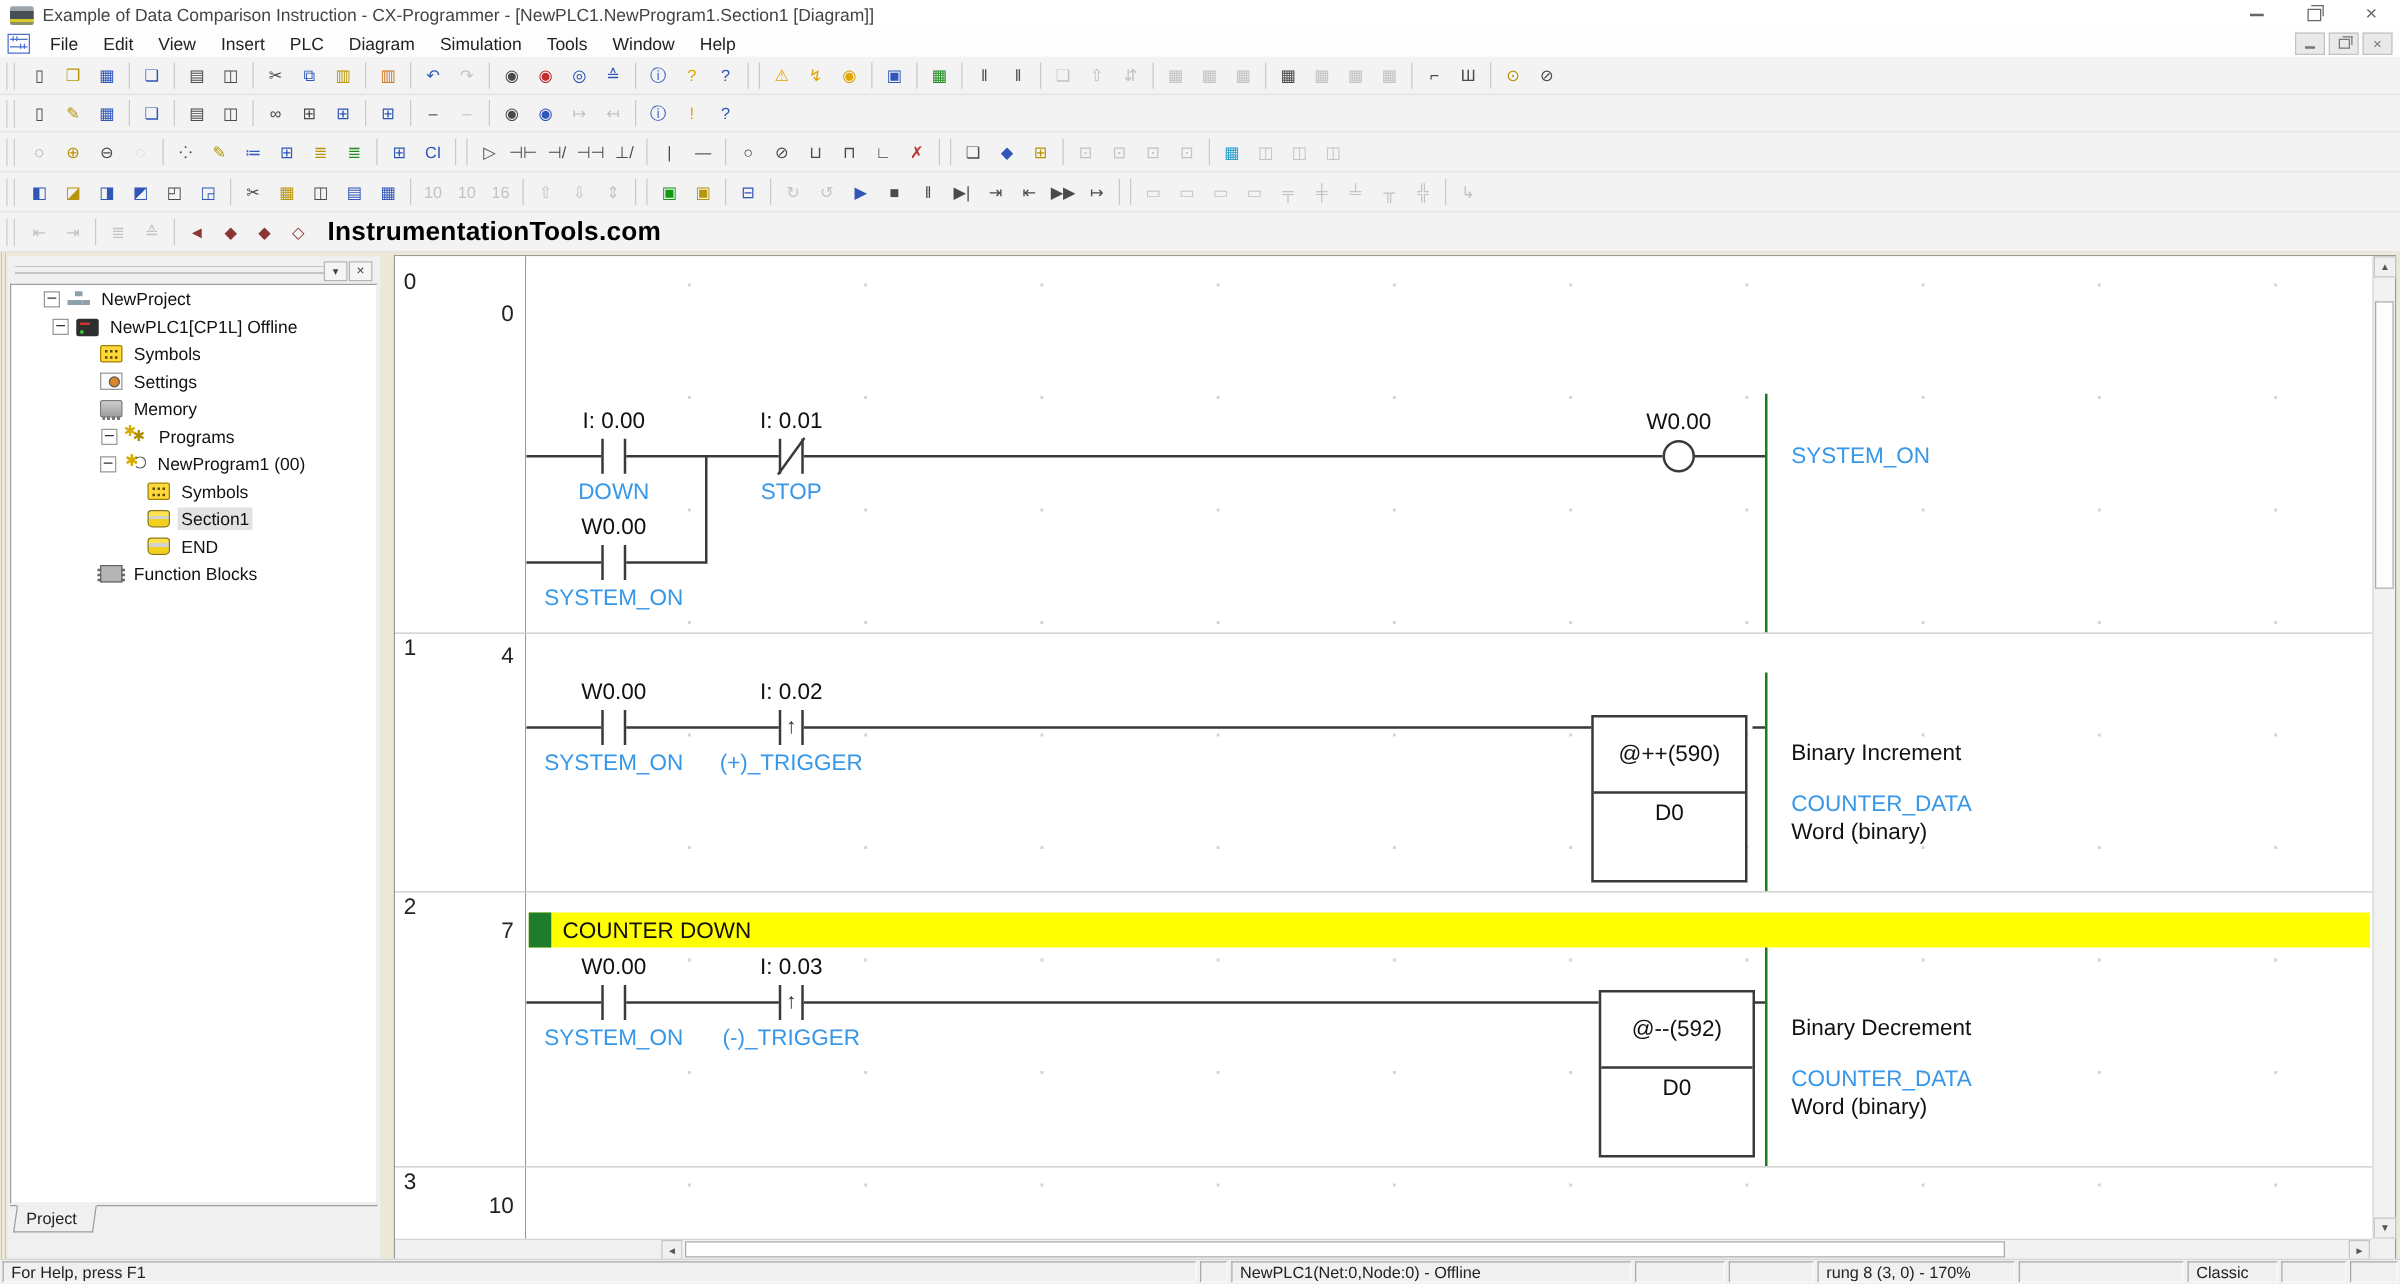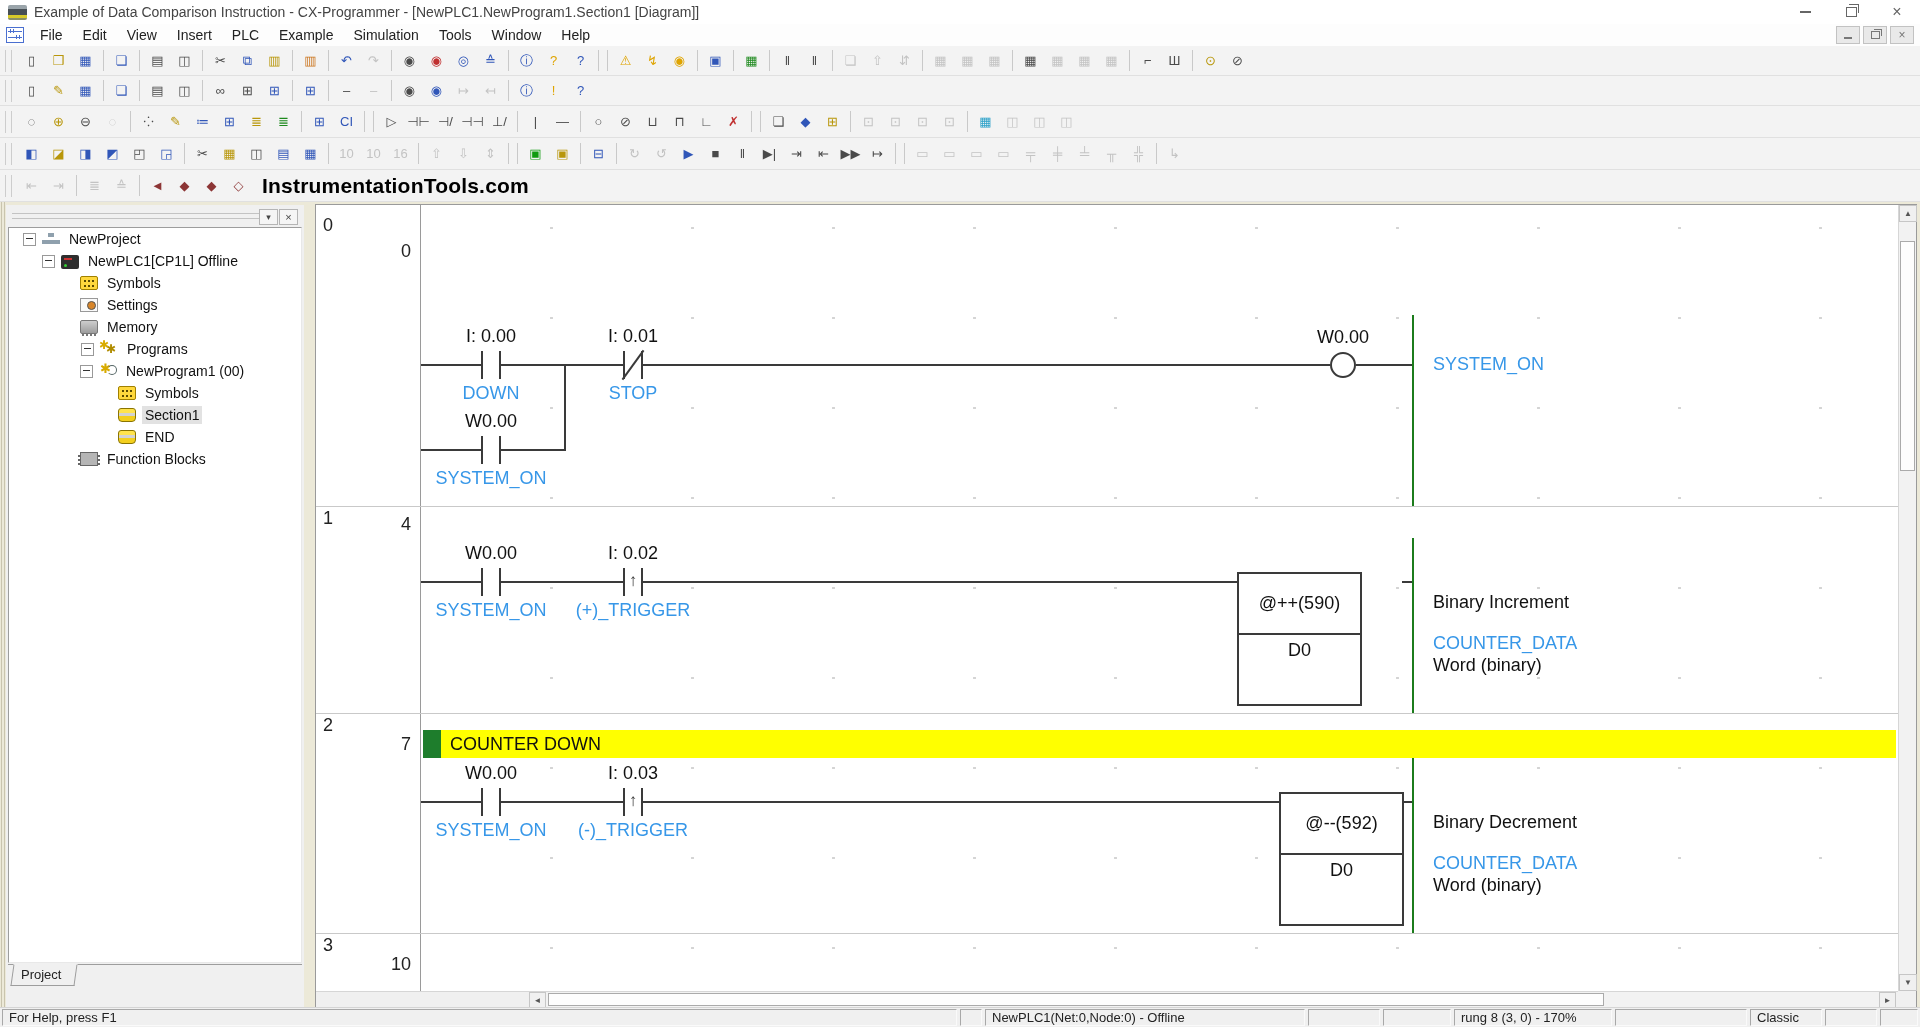--- a/index.html
+++ b/index.html
@@ -168,21 +168,21 @@
 </div>
 
 <div class="menubar">
   <span class="mdi-icon"></span>
   <span class="tbwrap">
       <span class="mitem">File</span>
       <span class="mitem">Edit</span>
       <span class="mitem">View</span>
       <span class="mitem">Insert</span>
       <span class="mitem">PLC</span>
-      <span class="mitem">Example</span>
+      <span class="mitem">Diagram</span>
       <span class="mitem">Simulation</span>
       <span class="mitem">Tools</span>
       <span class="mitem">Window</span>
       <span class="mitem">Help</span>
     </span>
   <span class="mdi-controls">
     <span class="mdibtn">
         <span class="g-min2"></span>
       </span>
     <span class="mdibtn">
@@ -413,21 +413,21 @@
 <div class="main">
   <div class="dockbar"></div>
 
   <div class="workspace">
     <div class="ws-head">
       <span class="ws-grip"></span>
       <span class="ws-btn dd">▾</span>
       <span class="ws-btn cl">×</span>
     </div>
     <div class="tree">
-      <div class="trow" style="padding-left:14px">
+      <div class="trow" style="padding-left:26px">
         <span class="exp"></span>
         <span class="ti ti-project"></span>
         <span class="tlabel">NewProject</span>
       </div>
       <div class="trow" style="padding-left:33px">
         <span class="exp"></span>
         <span class="ti ti-plc"></span>
         <span class="tlabel">NewPLC1[CP1L] Offline</span>
       </div>
       <div class="trow" style="padding-left:52px">
@@ -523,21 +523,21 @@
       <i class="wh" style="left:981px;top:376px;width:10px"></i>
       <div class="contact" style="left:60px;top:363px">
         <span class="c-addr">W0.00</span>
         <span class="c-name">SYSTEM_ON</span>
       </div>
       <div class="contact" style="left:202px;top:363px">
         <s class="ua">↑</s>
         <span class="c-addr">I: 0.02</span>
         <span class="c-name">(+)_TRIGGER</span>
       </div>
-      <div class="ibox" style="left:816px;top:367px">
+      <div class="ibox" style="left:852px;top:367px">
         <div class="ibox-mn">@++(590)</div>
         <div class="ibox-op">D0</div>
       </div>
       <i class="rail" style="left:991px;top:333px;height:175px"></i>
       <div class="ann" style="left:1012px;top:386px">
         <div class="ann-desc">Binary Increment</div>
         <div class="ann-name">COUNTER_DATA</div>
         <div class="ann-type">Word (binary)</div>
       </div>
 

